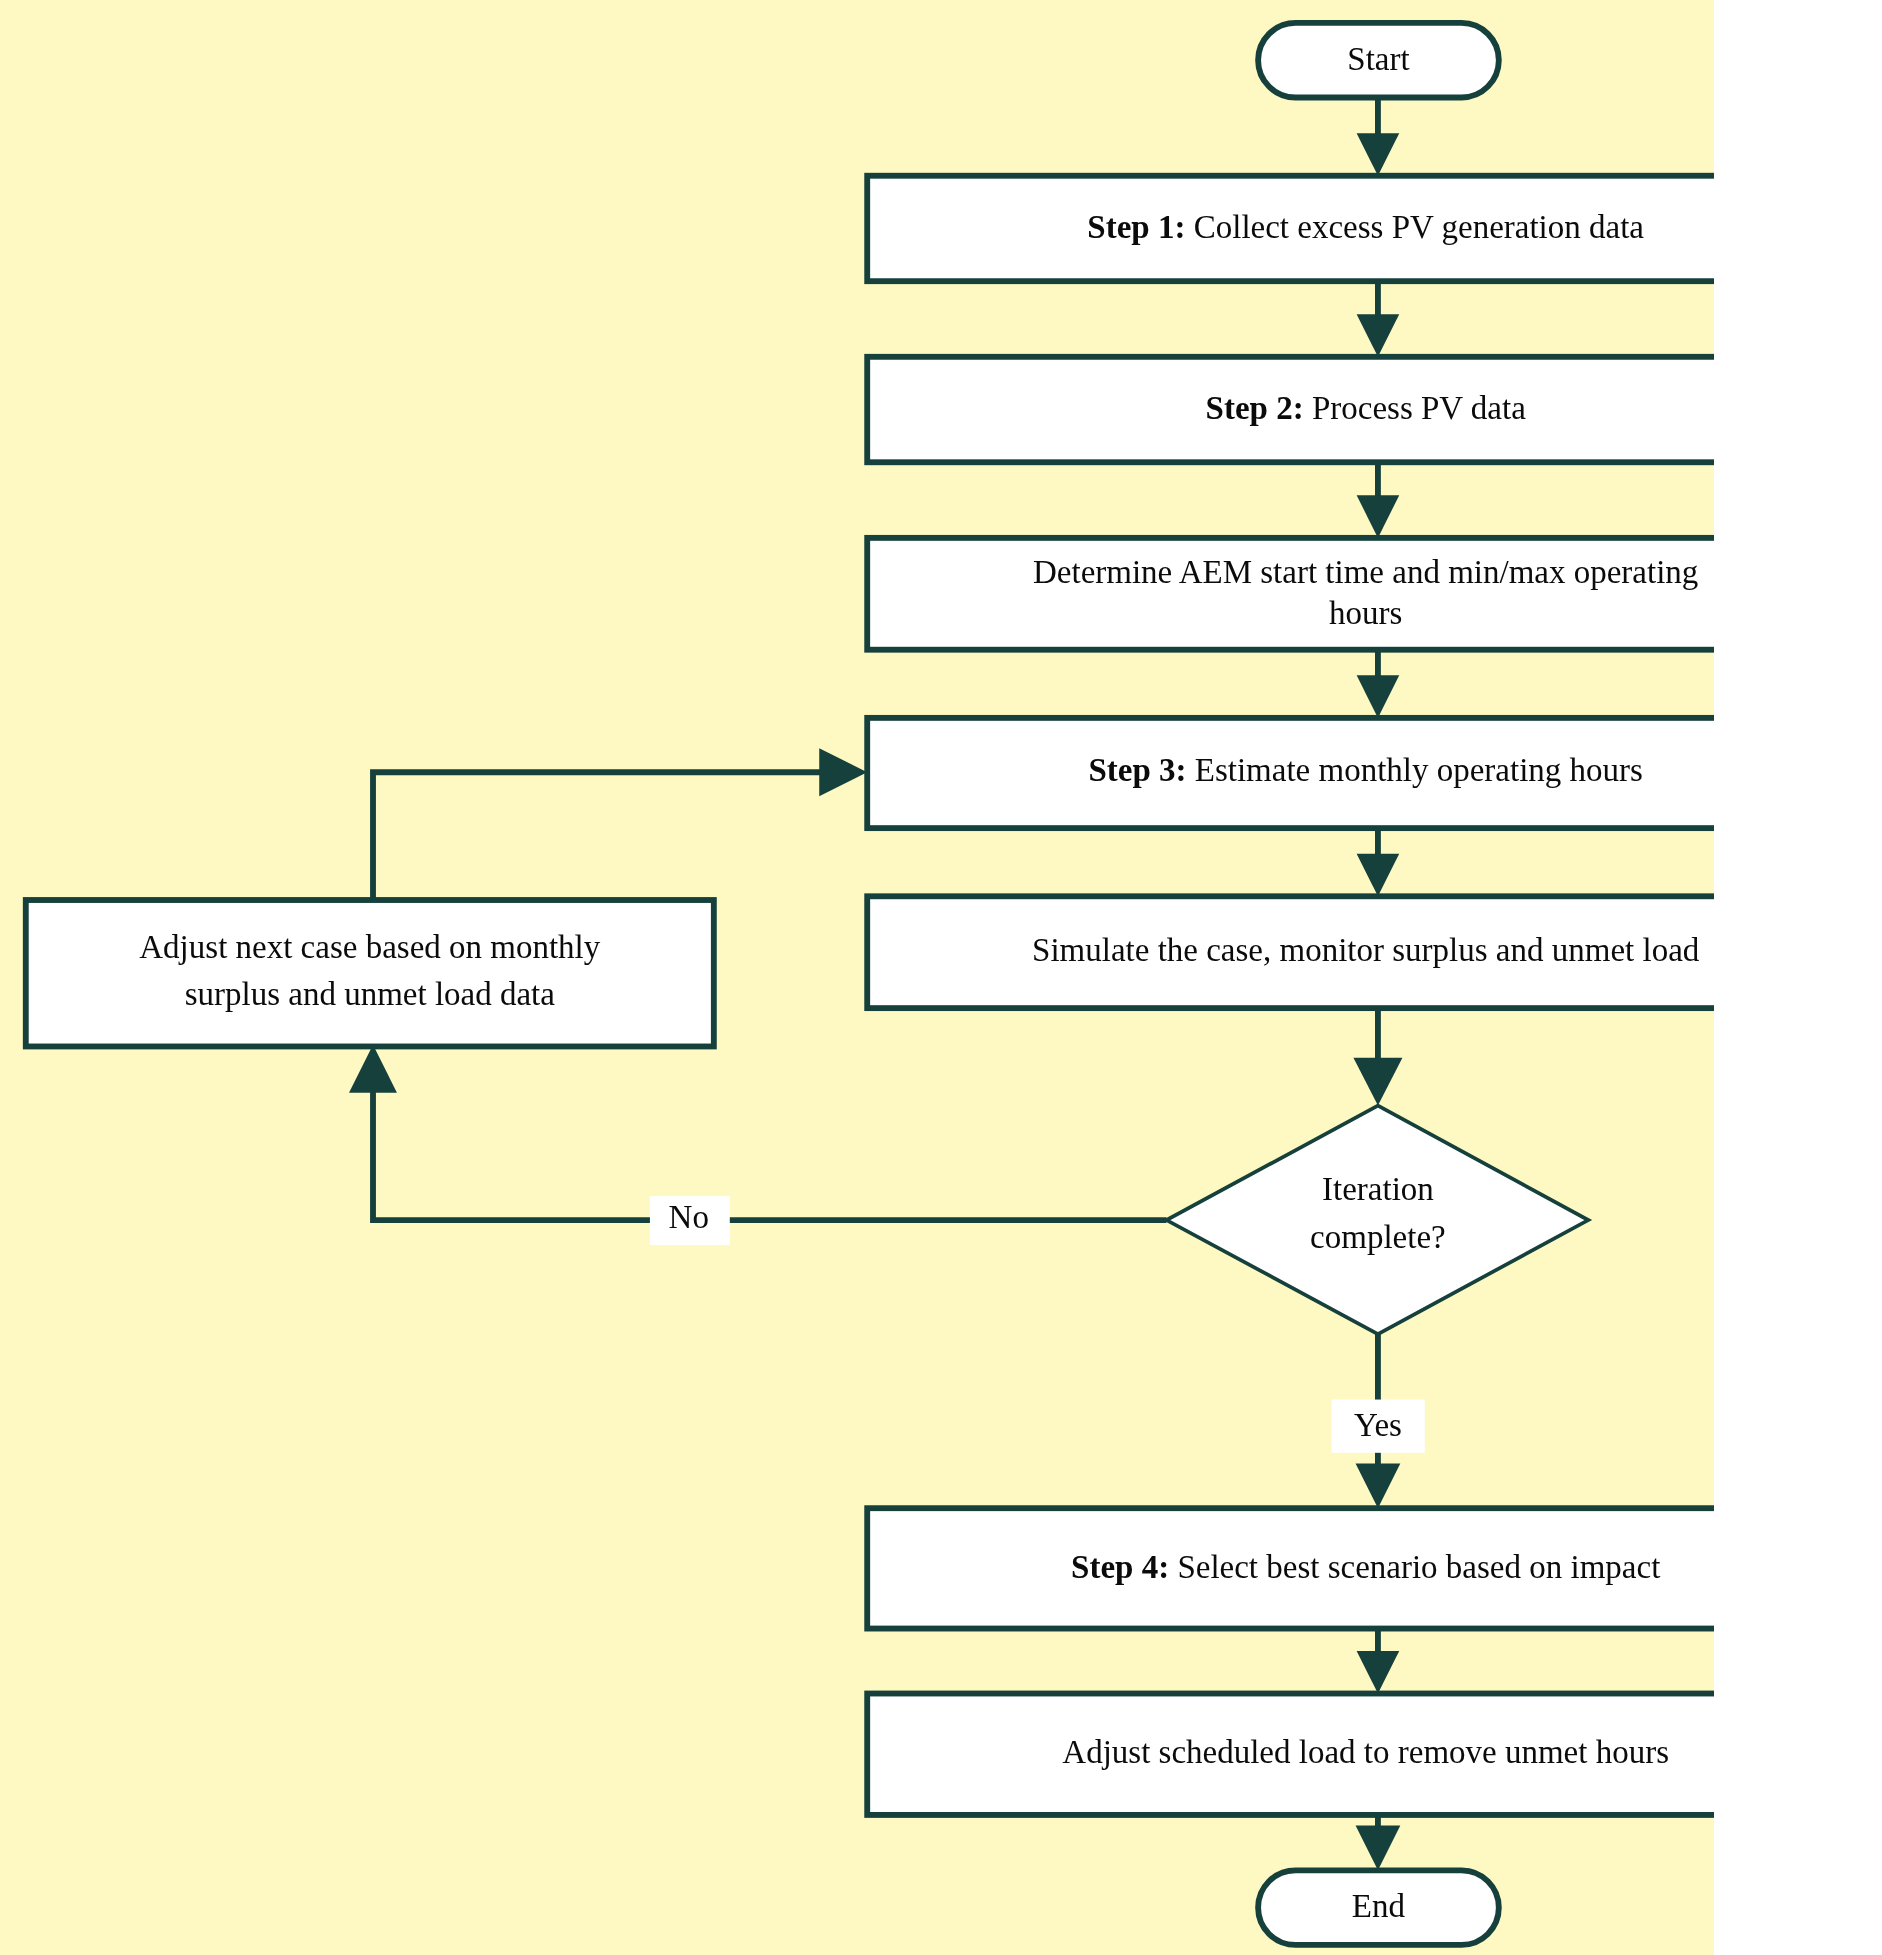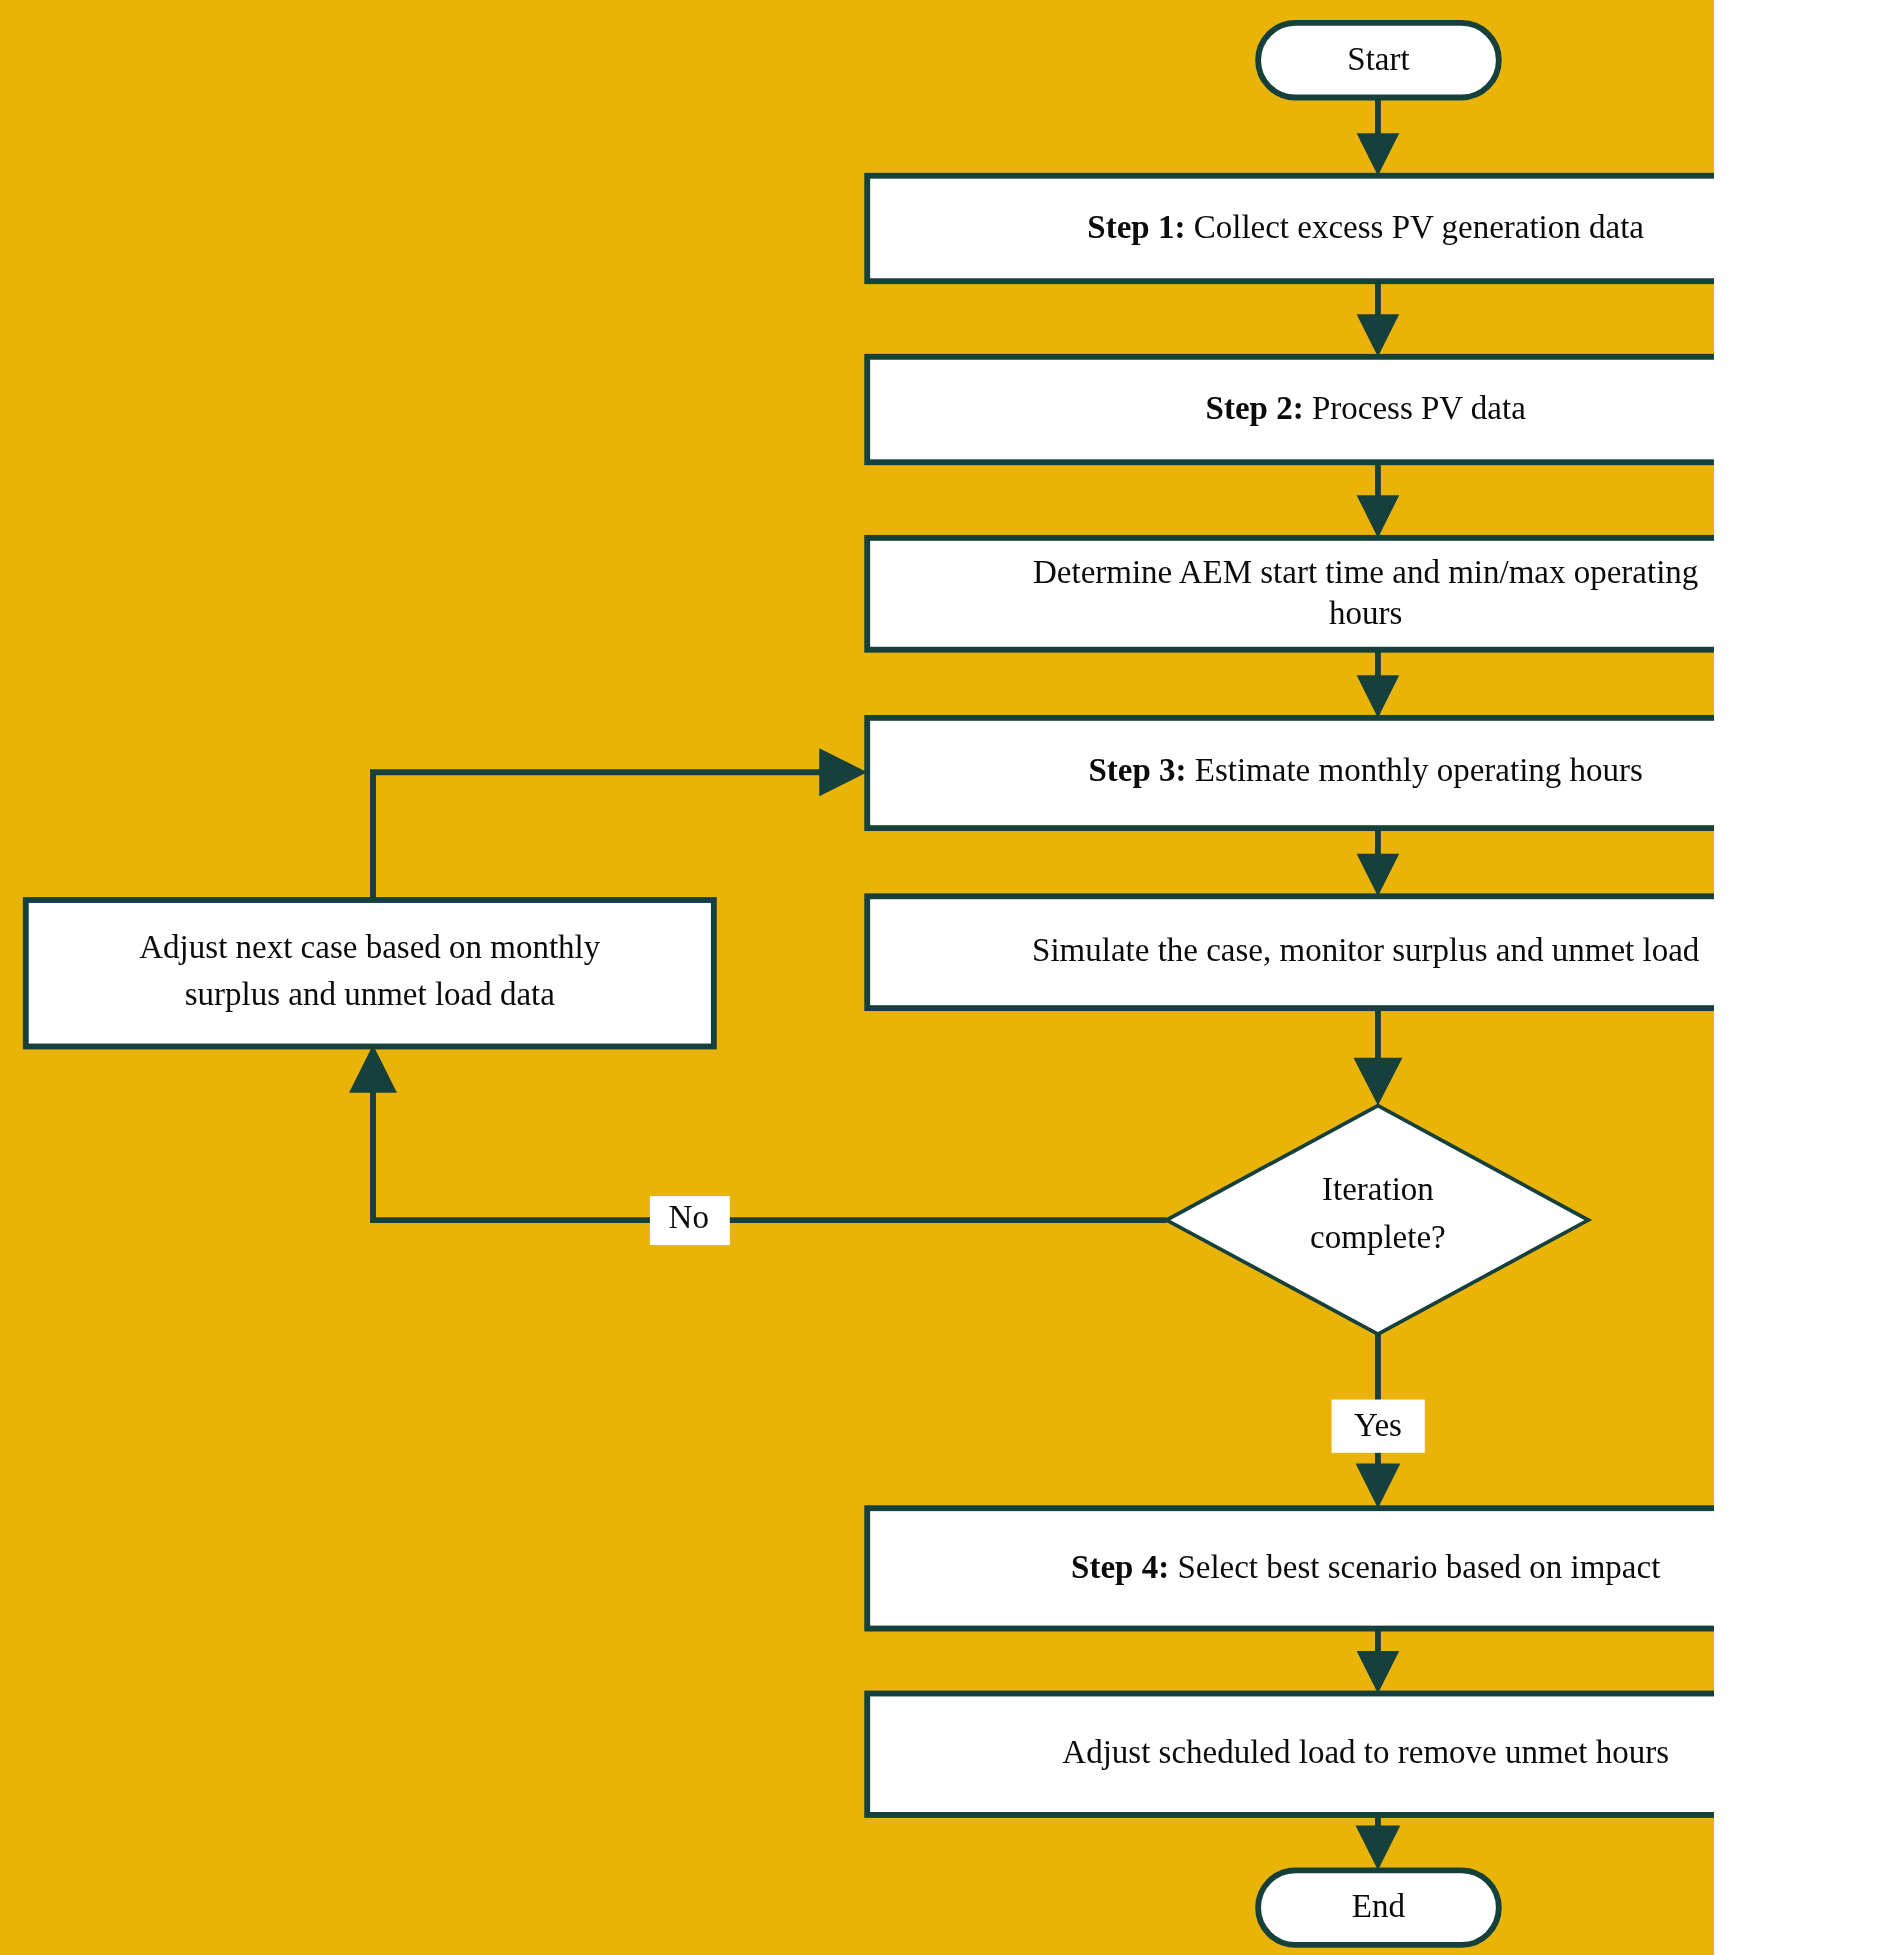--- a/index.html
+++ b/index.html
@@ -7,21 +7,21 @@
     padding: 0;
     background: #ffffff;
   }
   body {
     font-family: "Liberation Serif", "DejaVu Serif", serif;
   }
   #stage {
     position: relative;
     width: 1714px;
     height: 1955px;
-    background: #eab308;
+    background: #fef9c3;
     overflow: hidden;
   }
   svg.flow {
     position: absolute;
     top: 0;
     left: 0;
     width: 1883px;
     height: 1955px;
     display: block;
   }

